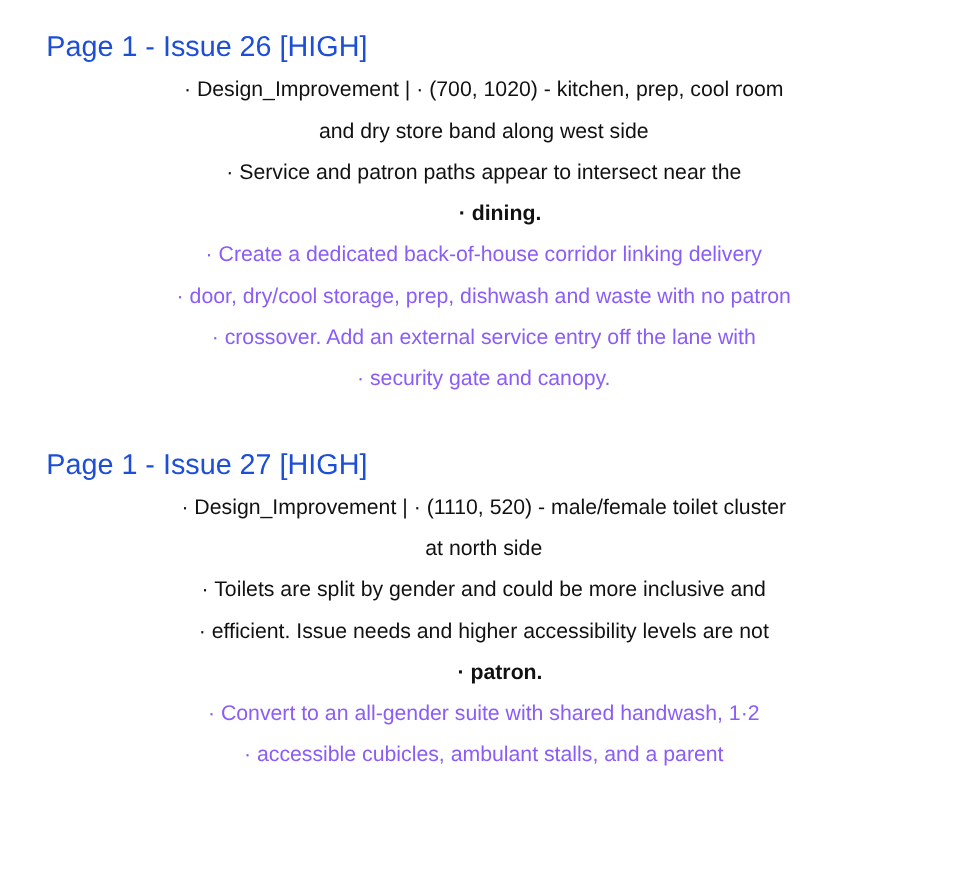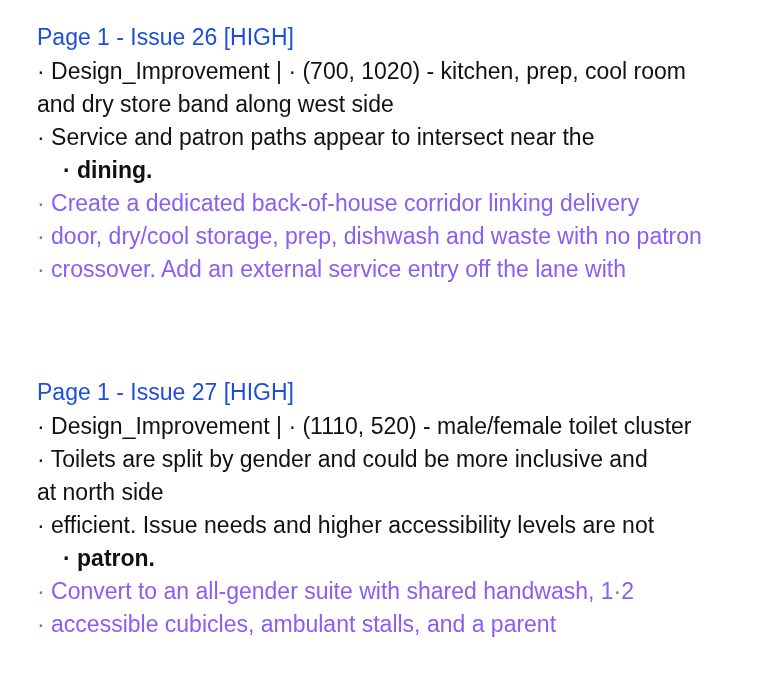--- a/index.html
+++ b/index.html
@@ -1,43 +1,44 @@
 <!DOCTYPE html>
 <html><head>
 <meta charset="utf-8">
 <style>
   html, body { margin:0; padding:0; background:#ffffff; }
   body { width:768px; height:695px; overflow:hidden; position:relative;
          font-family:"Liberation Sans", sans-serif; }
   .issue { position:absolute; left:37px; width:700px; }
   .heading { color:#1d4ed8; font-size:23px; line-height:30px; margin:0; font-weight:normal; }
-  .line { font-size:23px; line-height:33px; color:#111; white-space:nowrap; }
+  .line { font-size:17px; line-height:33px; color:#111; white-space:nowrap;text-align:center; }
   .line.rec { color:#8b5cf6; }
   .ind { padding-left:26px;font-weight:bold; }
 </style>
 </head>
 <body>
 
 <div class="issue" style="top:22px;">
   <h2 class="heading">Page 1 - Issue 26 [HIGH]</h2>
   <div style="margin-top:3px;">
     <div class="line">· Design_Improvement | · (700, 1020) - kitchen, prep, cool room</div>
     <div class="line">and dry store band along west side</div>
     <div class="line">·  Service and patron paths appear to intersect near the</div>
     <div class="line ind">· dining.</div>
     <div class="line rec">·  Create a dedicated back-of-house corridor linking delivery</div>
     <div class="line rec">· door, dry/cool storage, prep, dishwash and waste with no patron</div>
     <div class="line rec">· crossover. Add an external service entry off the lane with</div>
+    <div class="line rec">· security gate and canopy.</div>
   </div>
 </div>
 
-<div class="issue" style="top:377px;">
+<div class="issue" style="top:356px;">
   <h2 class="heading">Page 1 - Issue 27 [HIGH]</h2>
   <div style="margin-top:3px;">
     <div class="line">· Design_Improvement | · (1110, 520) - male/female toilet cluster</div>
+    <div class="line">at north side</div>
     <div class="line">·  Toilets are split by gender and could be more inclusive and</div>
-    <div class="line">at north side</div>
     <div class="line">· efficient. Issue needs and higher accessibility levels are not</div>
     <div class="line ind">· patron.</div>
     <div class="line rec">·  Convert to an all-gender suite with shared handwash, 1·2</div>
     <div class="line rec">· accessible cubicles, ambulant stalls, and a parent</div>
   </div>
 </div>
 
 </body></html>

